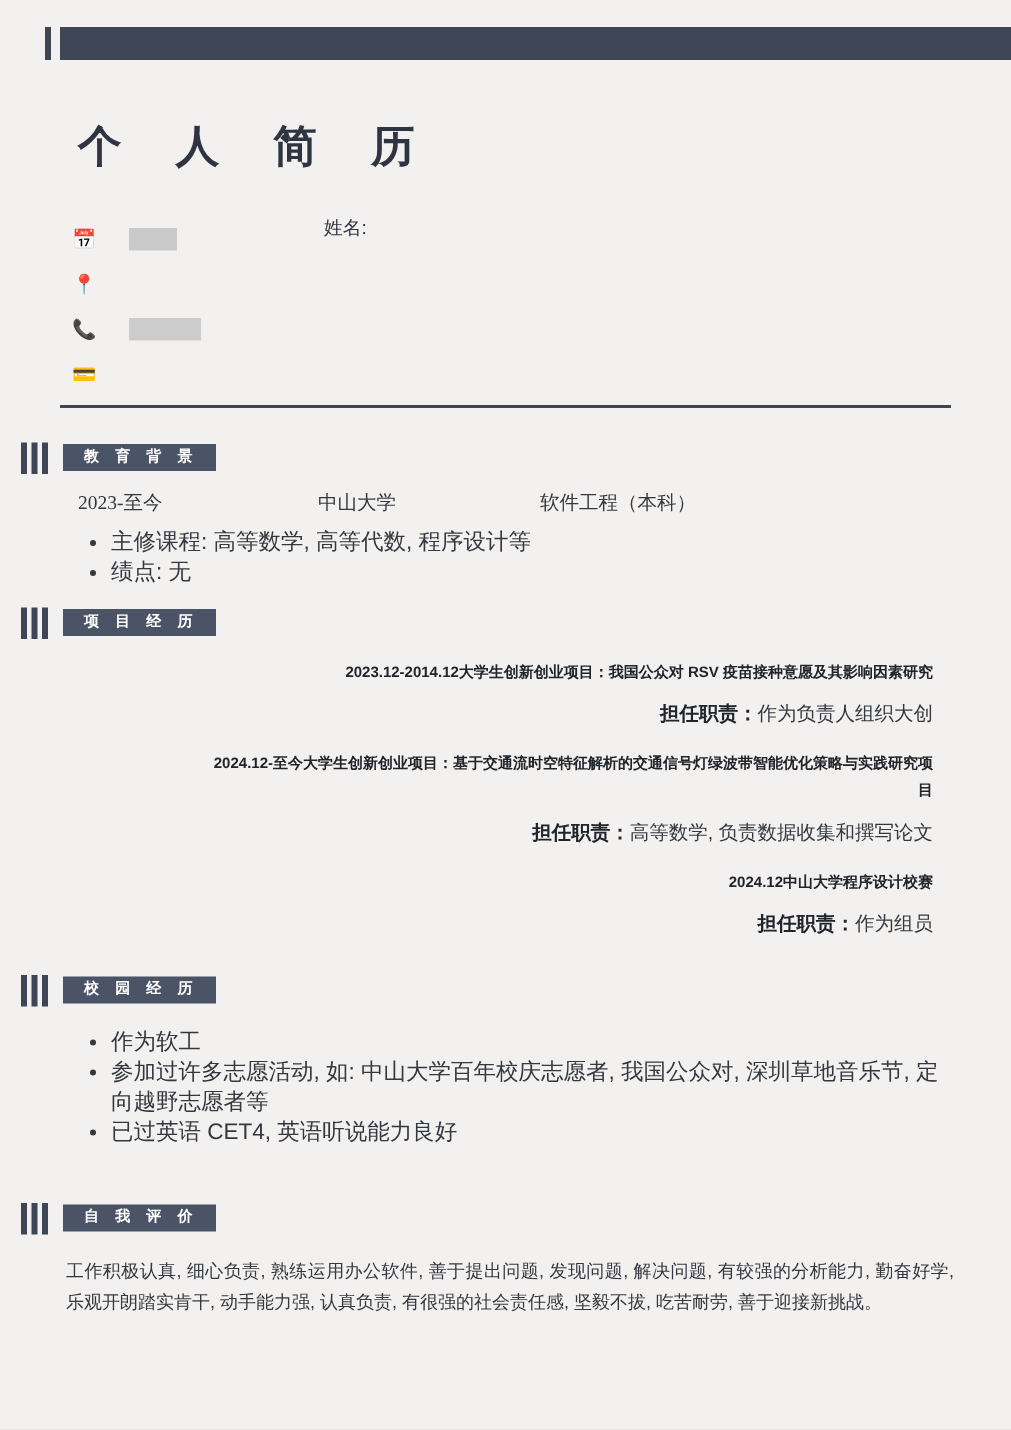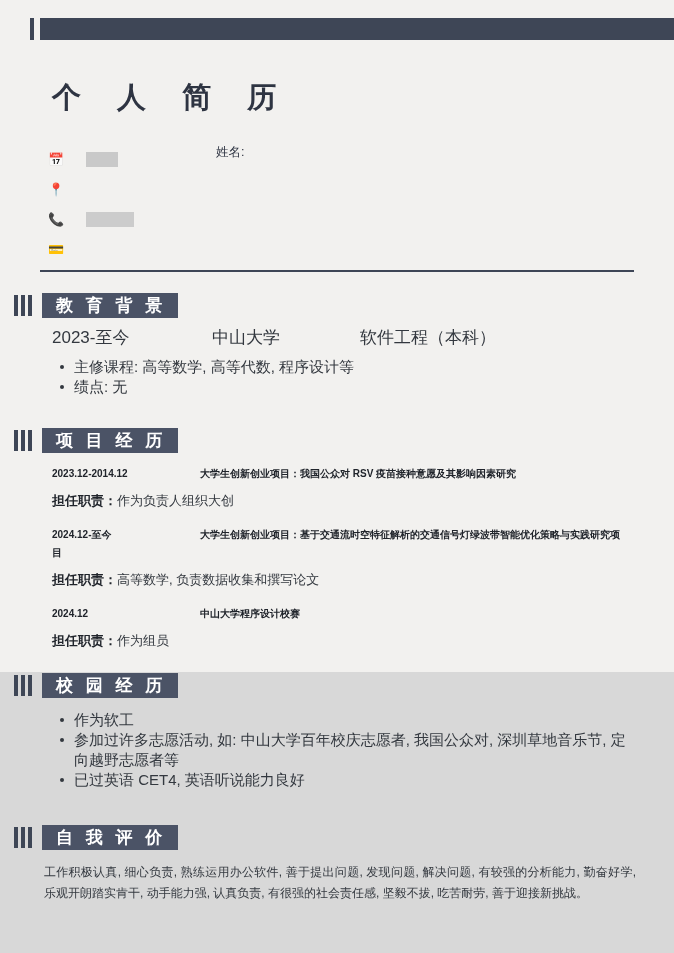--- a/index.html
+++ b/index.html
@@ -9,21 +9,21 @@
   }
   body {
     font-family: "Liberation Sans", "DejaVu Sans", sans-serif;
     width: 674px;
     height: 953px;
     overflow: hidden;
   }
   .page {
     position: relative;
     width: 674px;
-    height: 672px;
+    height: 953px;
     background: #f2f1ef;
     box-sizing: border-box;
   }
   
   .topbar {
     position: absolute;
     top: 18px;
     left: 0;
     width: 674px;
     height: 22px;
@@ -116,37 +116,38 @@
   }
   .bars span {
     display: block;
     width: 4px;
     height: 21px;
     background: #3e4656;
   }
   .sec-label {
     background: #4b5366;
     color: #ffffff;
-    font-size: 17px;
+    font-size: 10px;
     font-weight: bold;
     letter-spacing: 4px;
     padding: 4px 12px 4px 14px;
     line-height: 1;
   }
   .sec-body {
     margin: 10px 0 0 52px;
     font-size: 11.5px;
     color: #33383f;
   }
   
   .edu-row {
     display: flex;
-    font-size: 17px;
+    font-size: 13px;
     color: #33383f;
     margin-bottom: 8px;
+    font-family: Liberation Serif, serif;
   }
   .edu-date { width: 160px; }
   .edu-school { width: 148px; }
   .edu-major { }
   ul.bullets {
     margin: 2px 0 0 0;
     padding-left: 22px;
     list-style: none;
   }
   ul.bullets li {
@@ -258,21 +259,21 @@
           <span class="edu-school">中山大学</span>
           <span class="edu-major">软件工程（本科）</span>
         </div>
         <ul class="bullets">
           <li>主修课程: 高等数学, 高等代数, 程序设计等</li>
           <li>绩点: 无</li>
         </ul>
       </div>
     </div>
 
-    <div class="section" style="margin-top:32px;">
+    <div class="section" style="margin-top:12px;text-align:right;">
       <div class="sec-head">
         <span class="bars">
             <span></span>
             <span></span>
             <span></span>
           </span>
         <span class="sec-label">项 目 经 历</span>
       </div>
 
       <div class="proj-wrap" style="margin-top:14px;">

